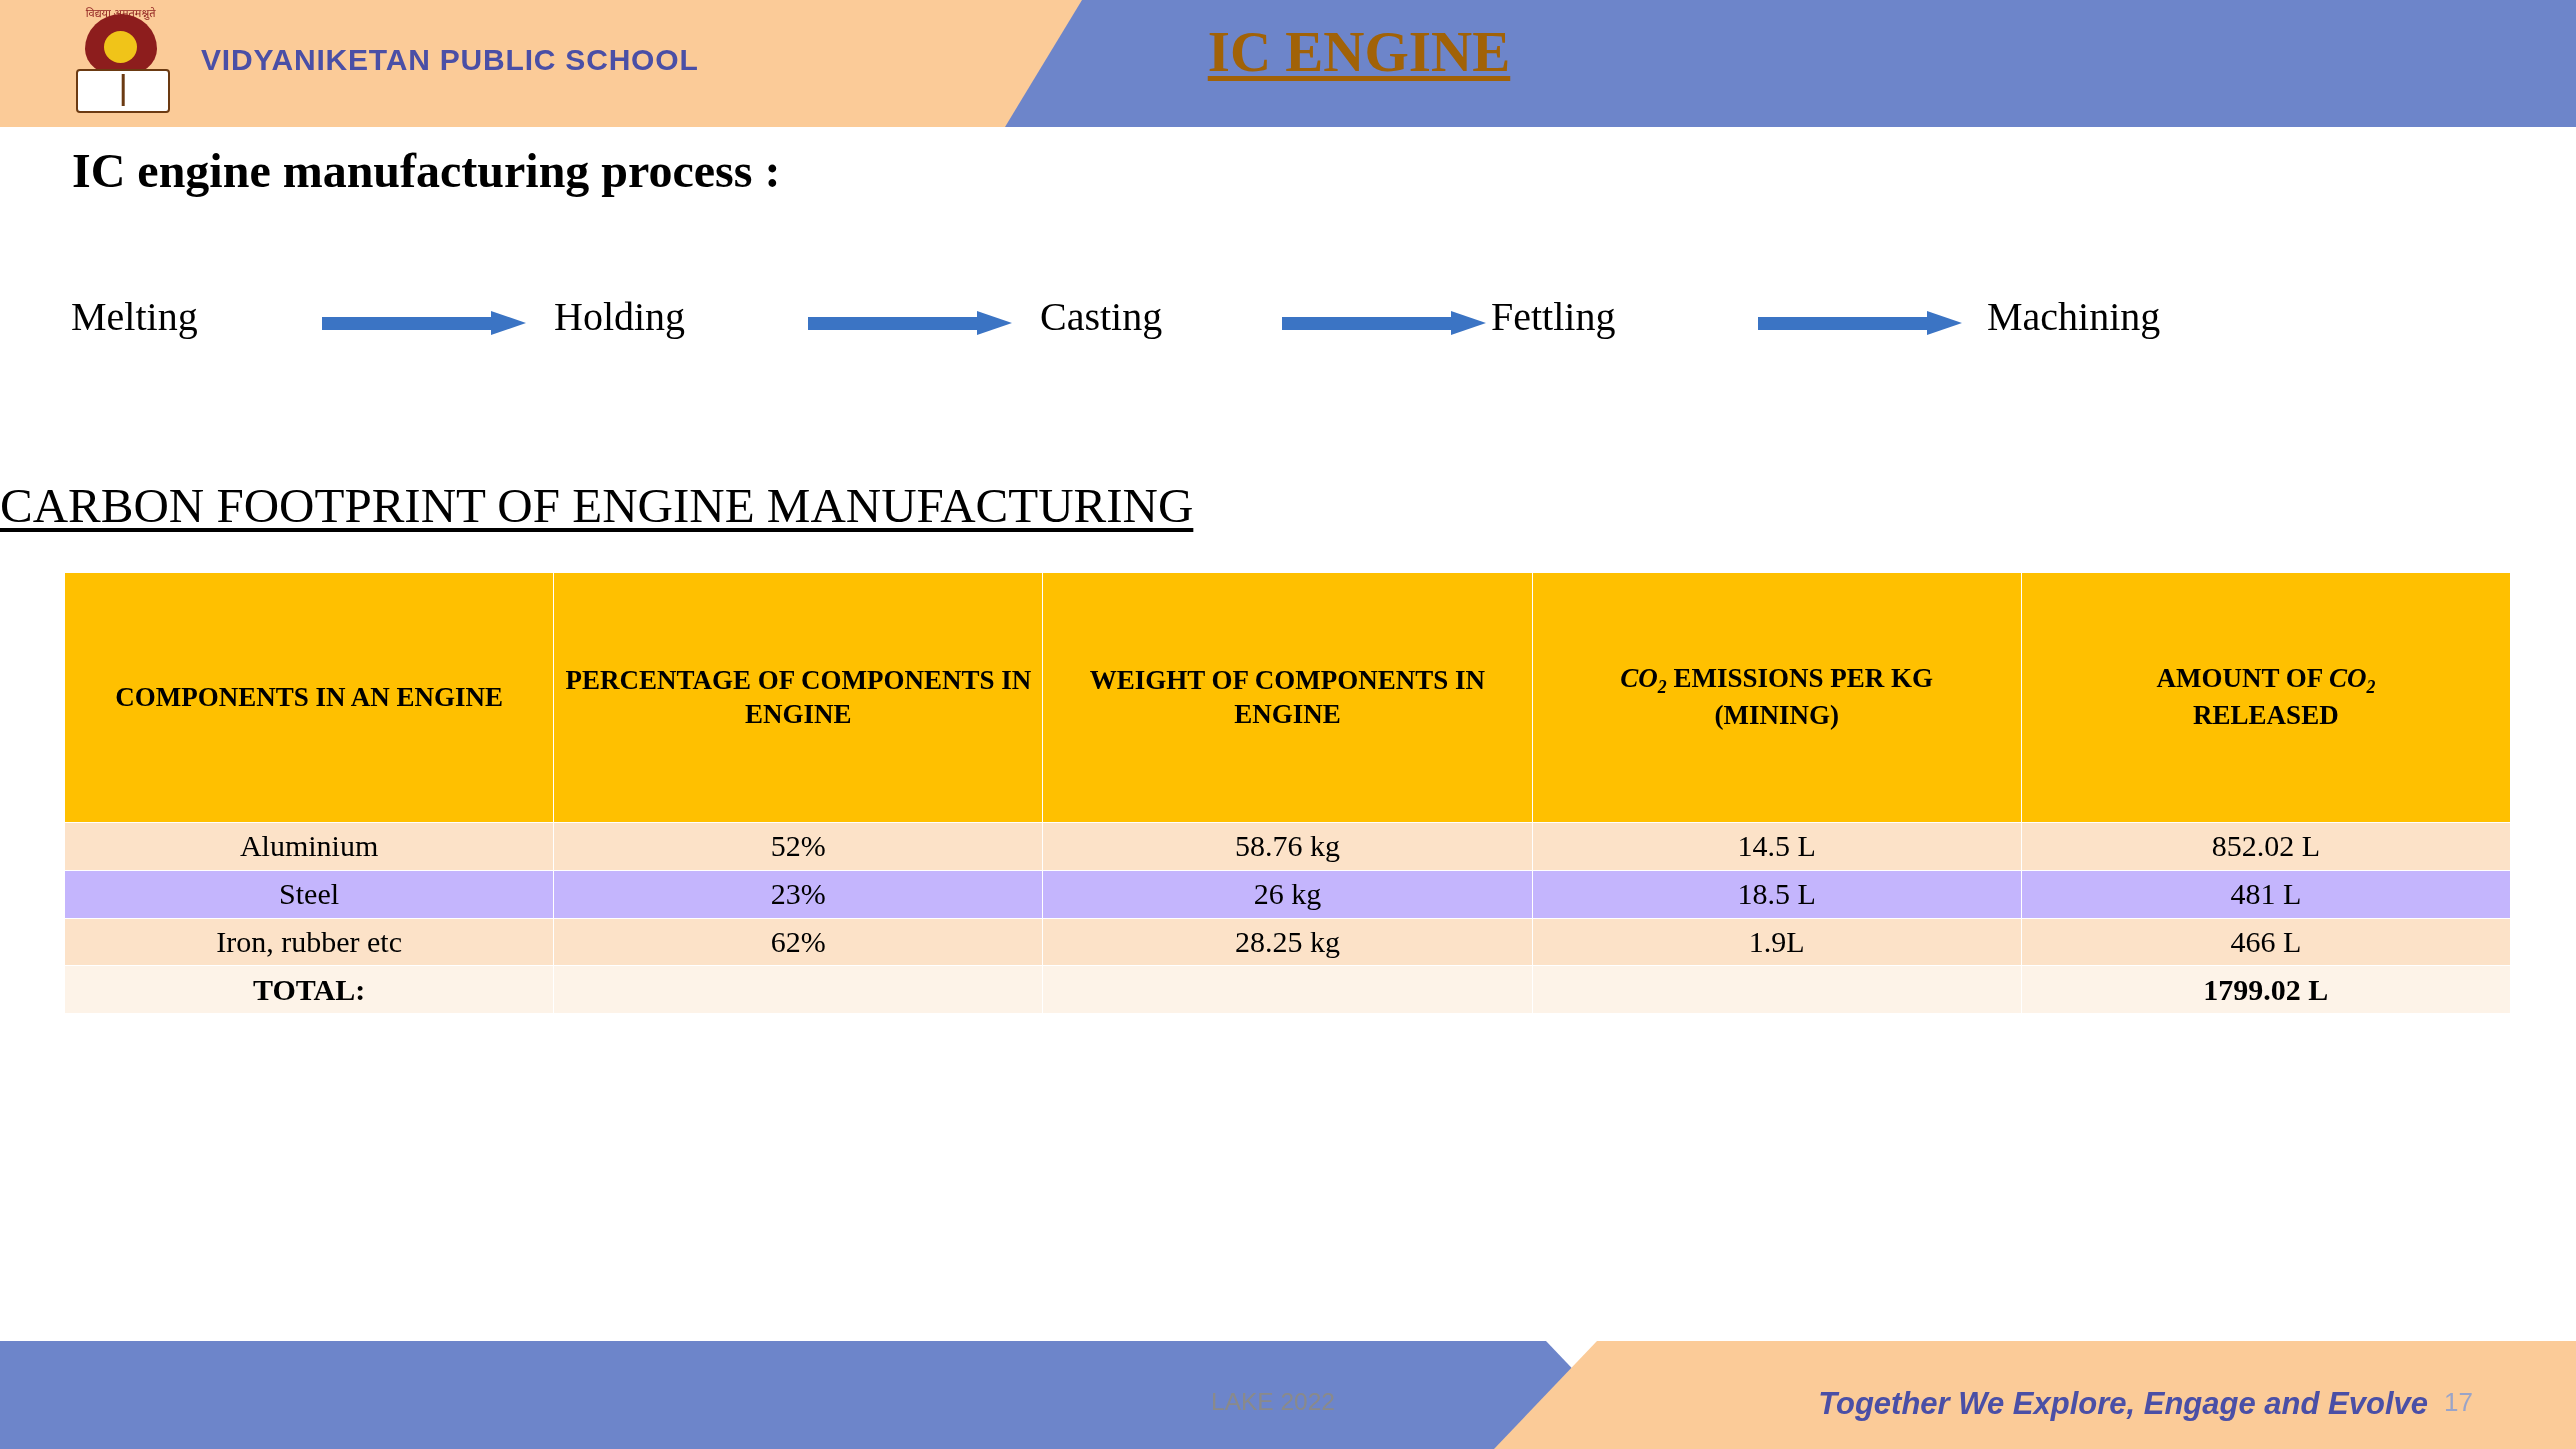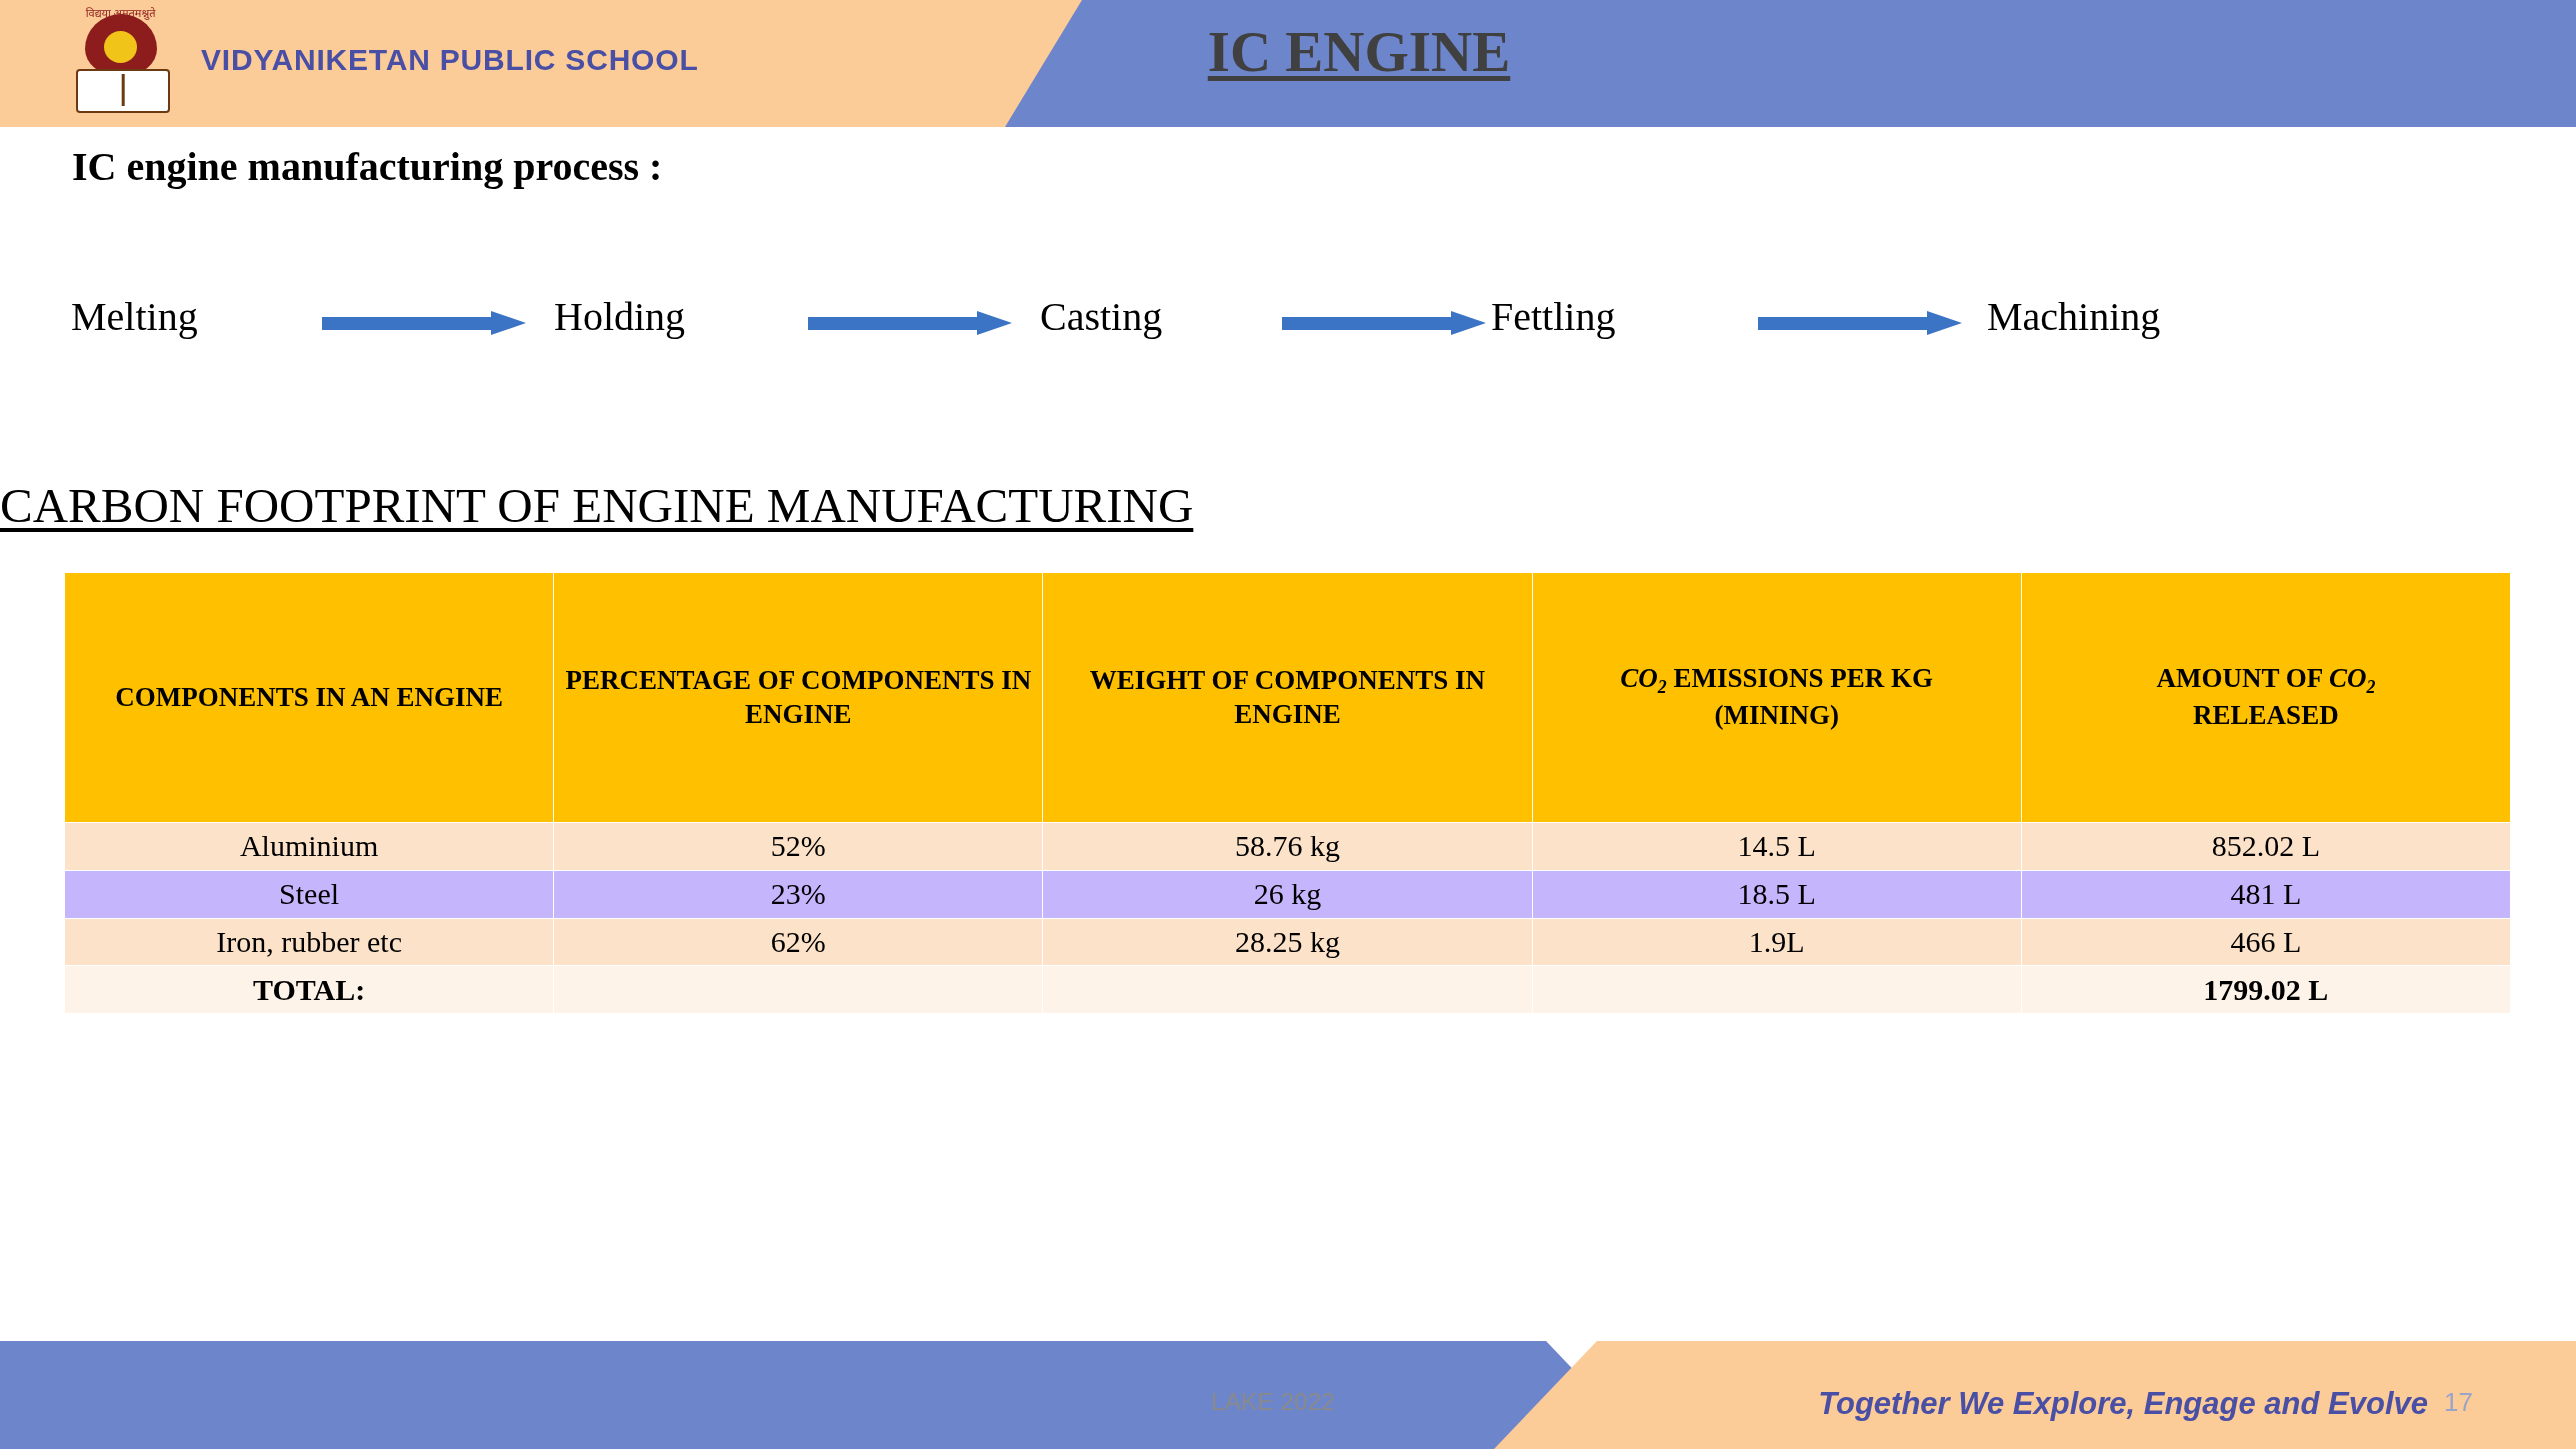--- a/index.html
+++ b/index.html
@@ -95,31 +95,31 @@
     color: #4a4fa6;
   }
   .slide-title {
     position: absolute;
     top: 19.3px; left: 1050px;
     width: 618px;
     text-align: center;
     font-family: "Liberation Serif", serif;
     font-weight: bold;
     font-size: 57px;
-    color: #404040;
+    color: #a16207;
     text-decoration: underline;
     text-underline-offset: 5.2px;
   }
 
   
   .process-heading {
     position: absolute;
     top: 143px; left: 72px;
     font-weight: bold;
-    font-size: 40px;
+    font-size: 48px;
     color: #000000;
   }
 
   .flow {
     position: absolute;
     top: 293px; left: 71px;
     width: 2254px;
     height: 58px;
   }
   .flow-step {

